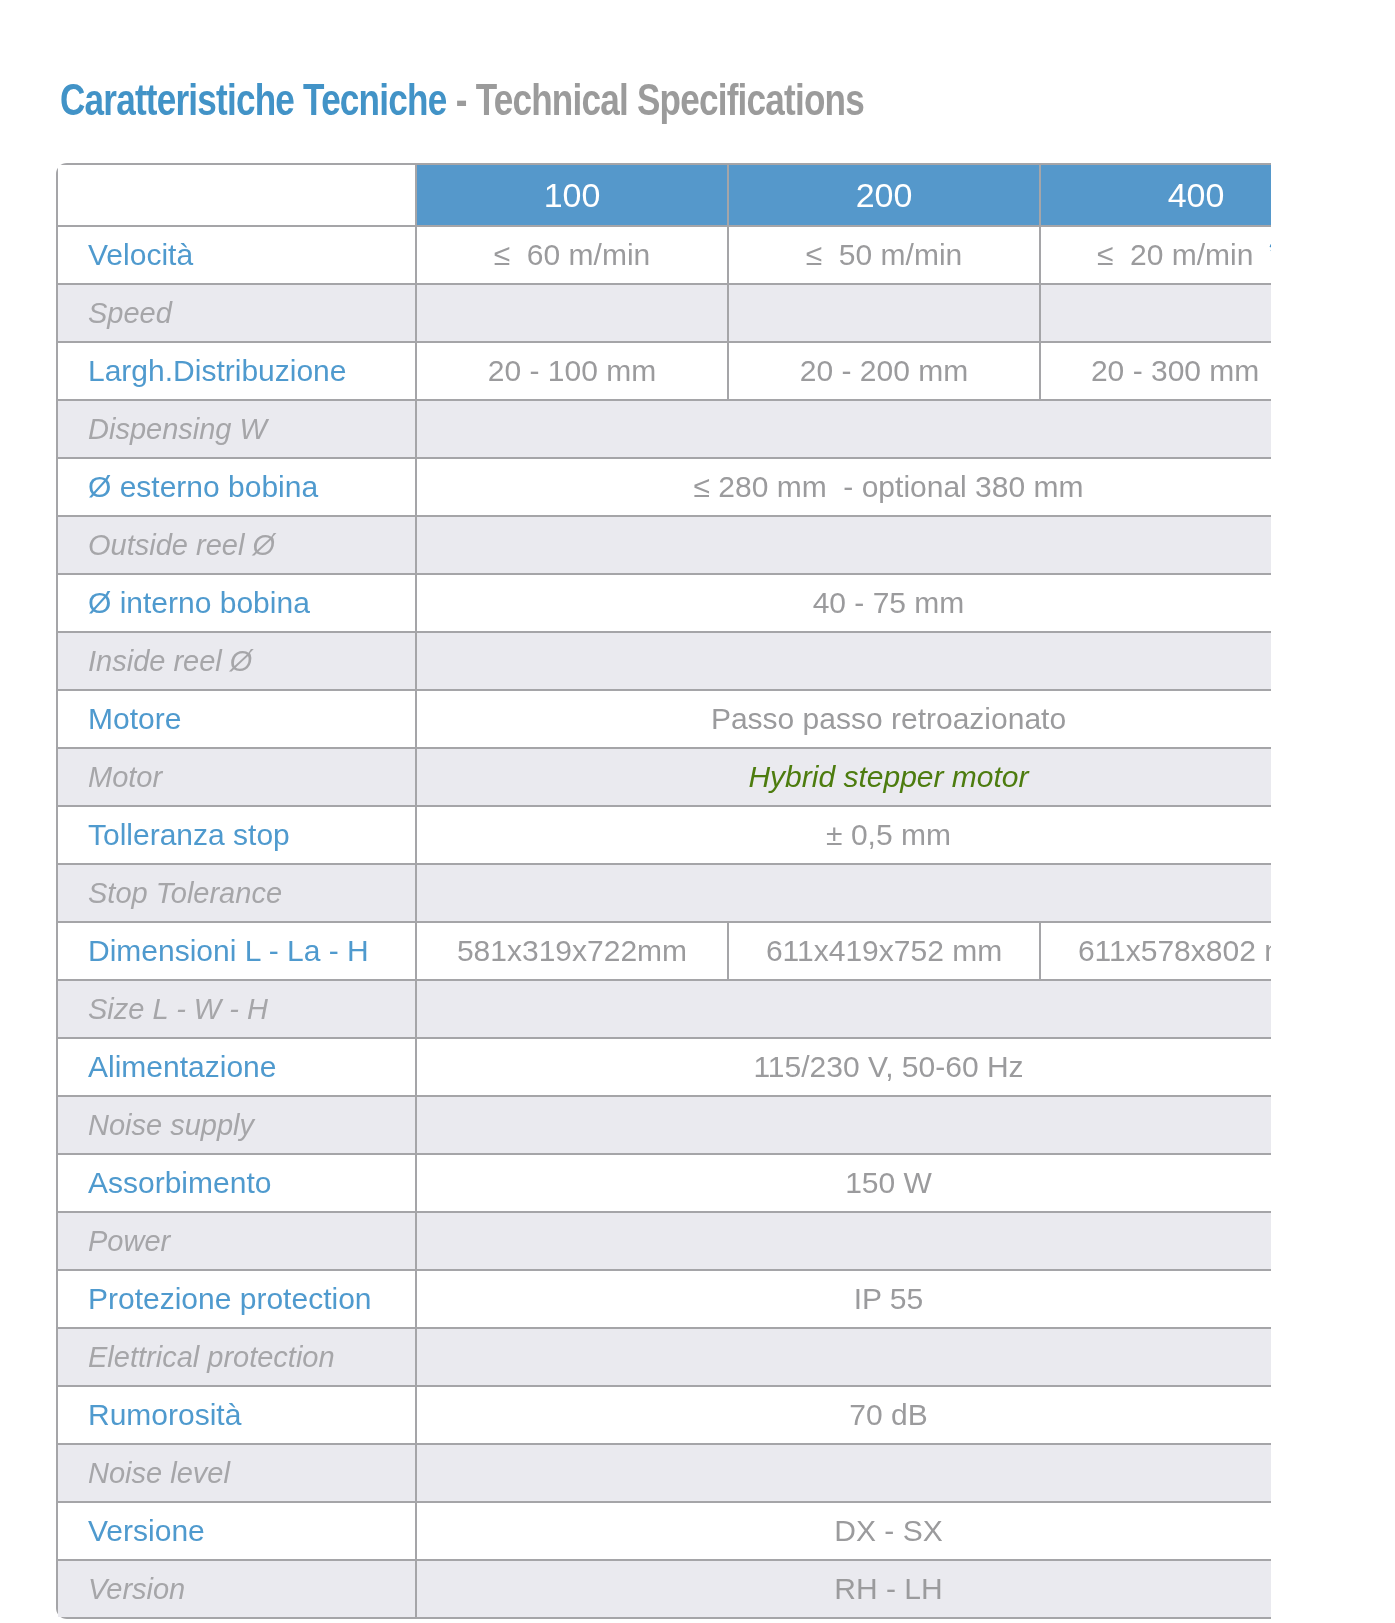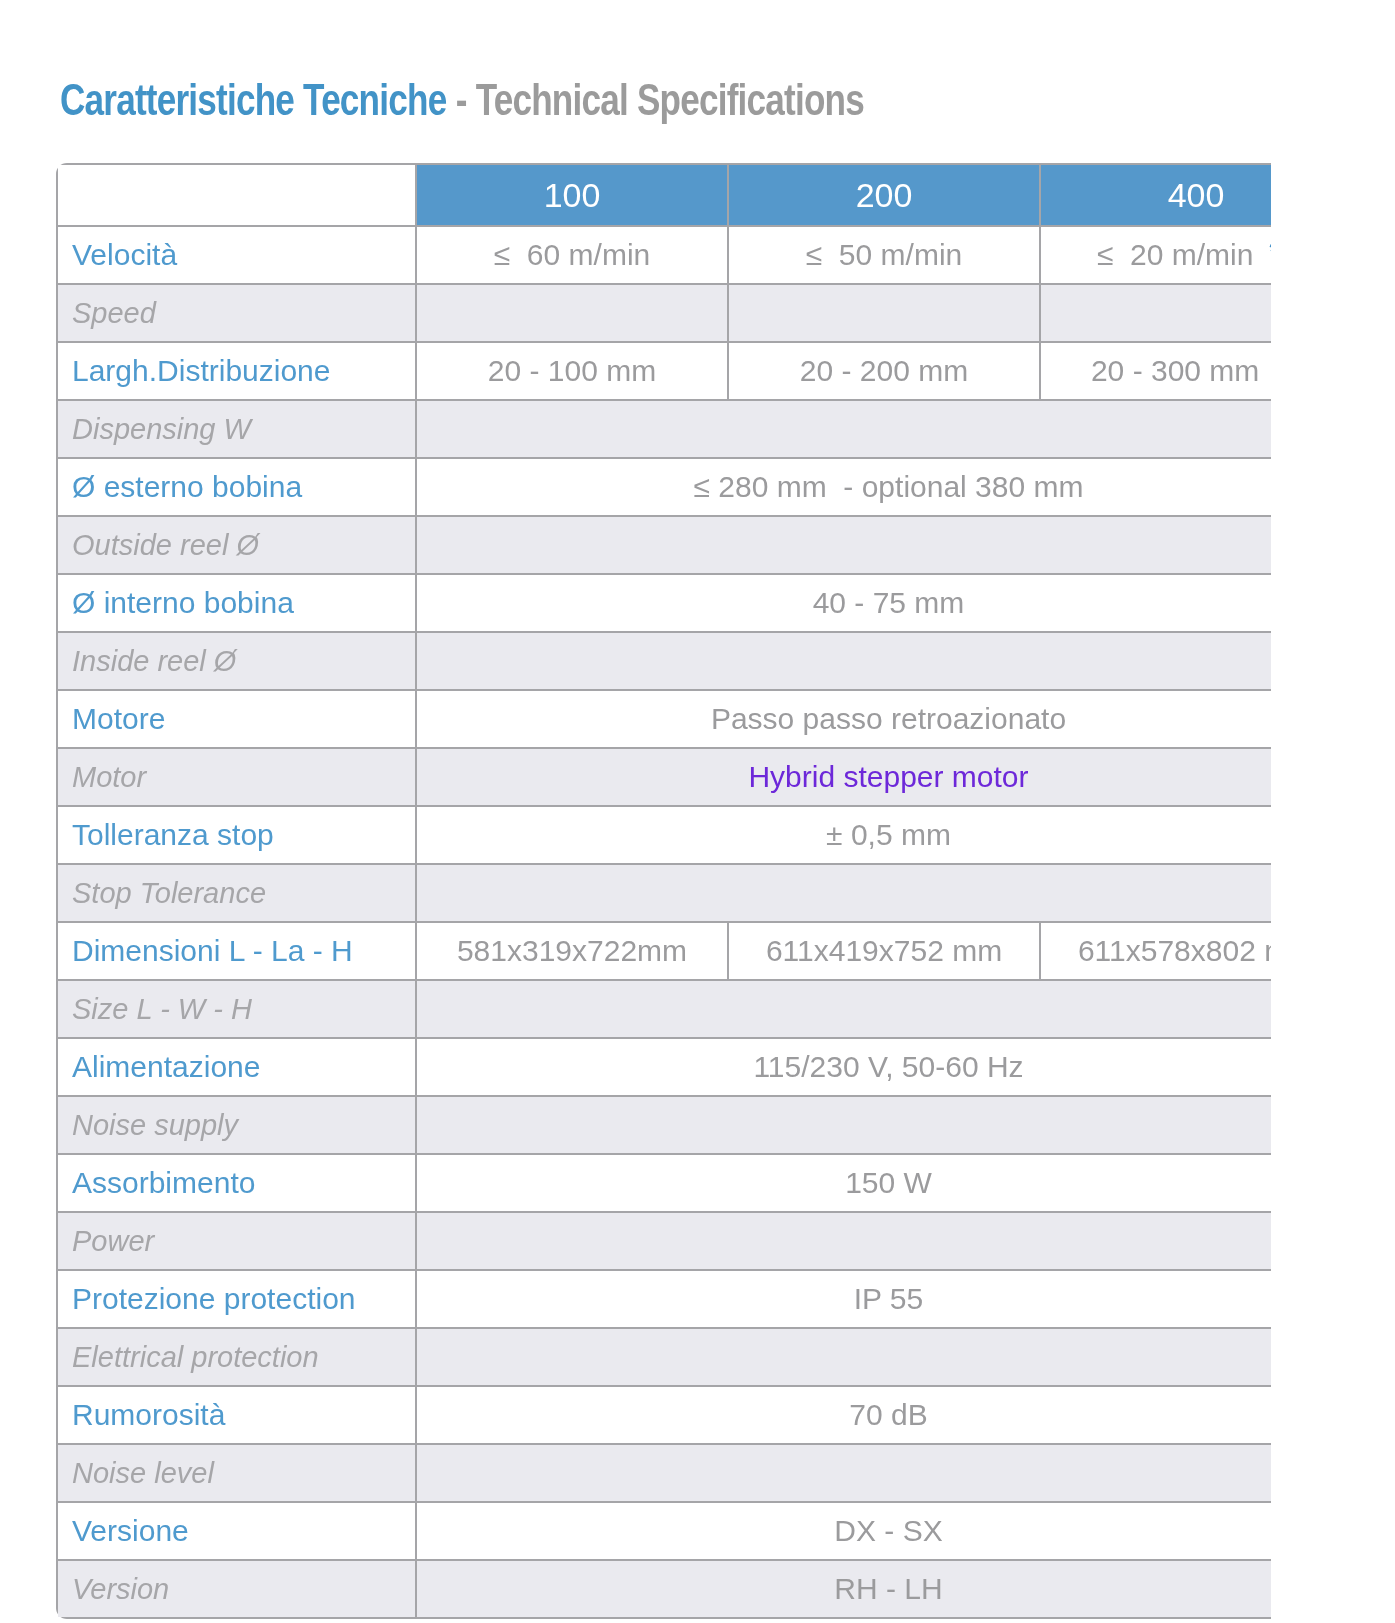--- a/index.html
+++ b/index.html
@@ -31,25 +31,25 @@
   .cell {
     background:#ffffff;
     display:flex; align-items:center;
     overflow:hidden;
   }
   .cell.head {
     background:#5598cb; color:#ffffff;
     justify-content:center; font-size:34px;
   }
   .cell.corner { background:#ffffff; }
-  .cell.lbl { justify-content:flex-start; padding-left:14px; }
+  .cell.lbl { justify-content:flex-start; padding-left:30px; }
   .cell.lbl.it { color:#4f9ace; font-size:30px; }
   .cell.lbl.en { color:#a6a6a9; font-size:29px; font-style:italic; }
   .cell.val { justify-content:center; color:#9b9b9d; font-size:30px; }
-  .cell.val.italic { color:#6d28d9; }
+  .cell.val.italic { font-style:italic; color:#4d7c0f; }
   .cell.alt { background:#eaeaef; }
   .span3 { grid-column:span 3;padding-left:9px; }
 
   .note { color:#3f8fc9; font-weight:bold; margin-left:16px; white-space:nowrap; }
   .note .star { position:relative; top:-4px; font-size:28px; }
   .note .supd { position:relative; top:-14px; font-size:23px; margin-left:2px; }
 </style>
 </head>
 <body>
 

